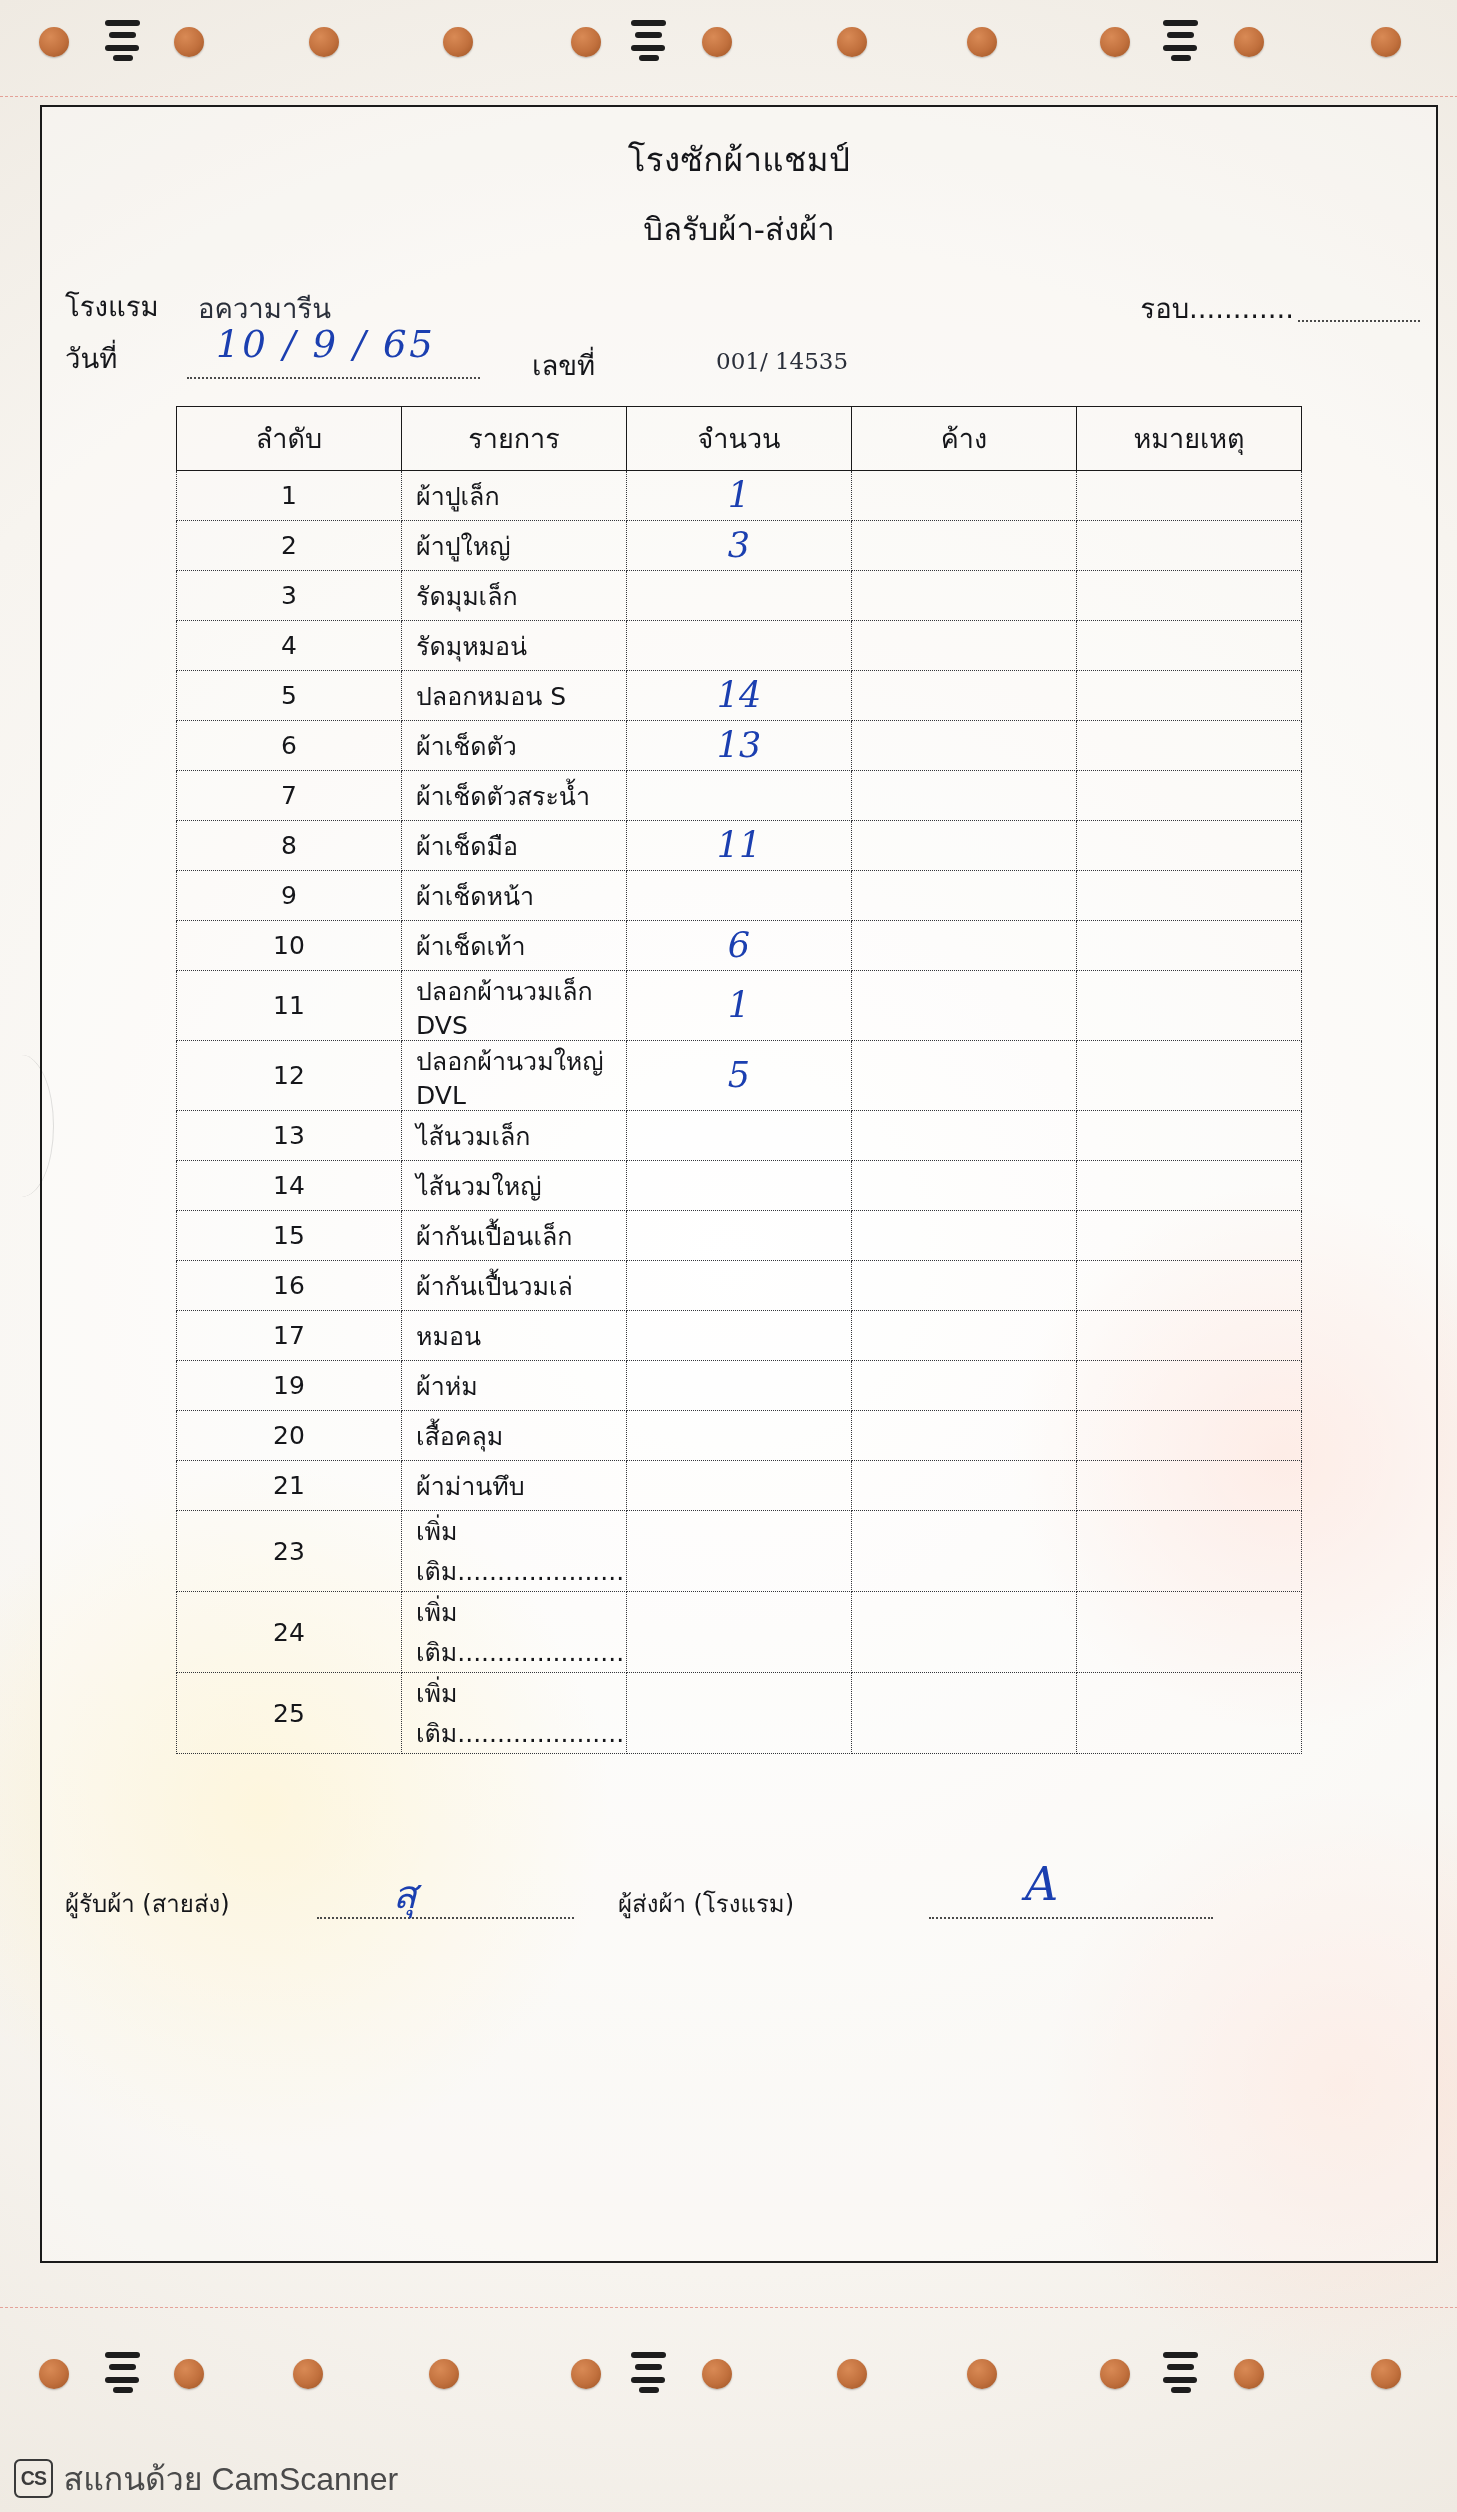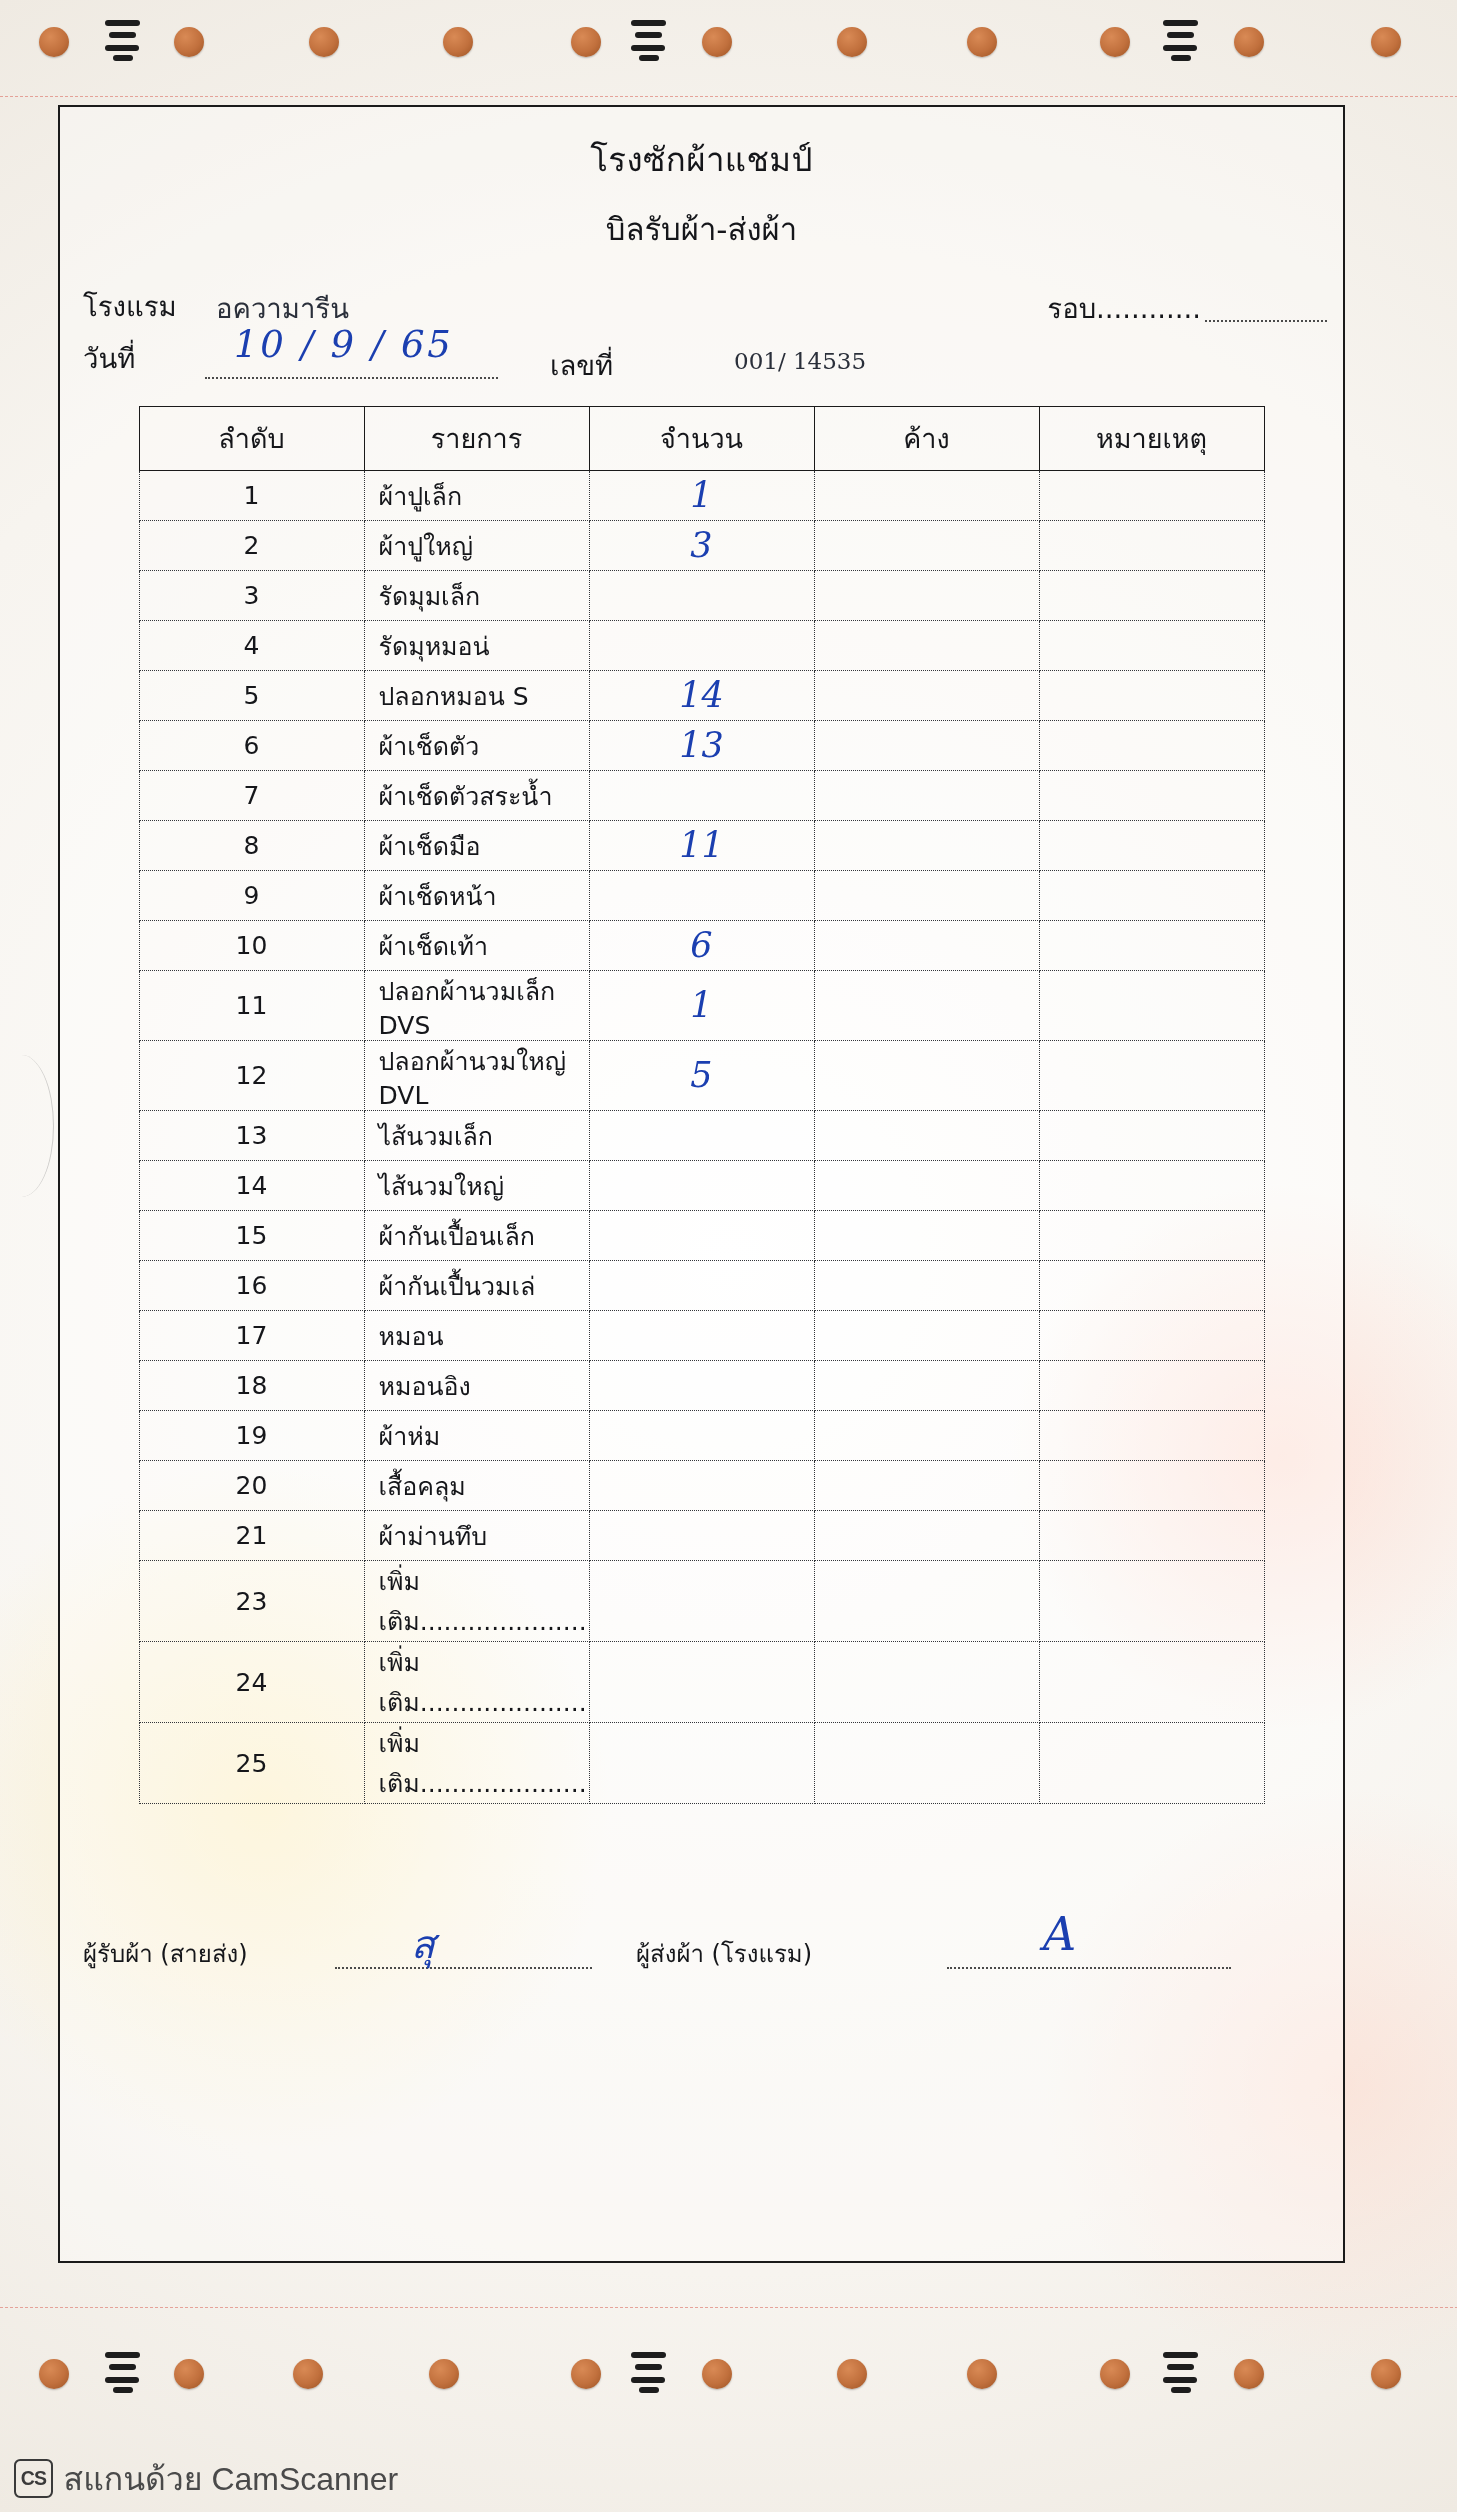--- a/index.html
+++ b/index.html
@@ -68,23 +68,23 @@
     height: 0;
     border-top: 1.8px dashed #e0897f;
     opacity: .75;
   }
   .tear-line.t1 { top: 96px; }
   .tear-line.t2 { top: 2307px; }
 
   
   .form {
     position: absolute;
-    left: 58px;
+    left: 40px;
     top: 105px;
-    width: 1287px;
+    width: 1398px;
     height: 2158px;
     border: 2.7px solid #1a1a1a;
     box-sizing: border-box;
     background: rgba(255,255,255,0.35);
   }
 
   .title-block {
     text-align: center;
     margin-top: 28px;
     font-family: "DejaVu Sans", sans-serif;
@@ -415,27 +415,20 @@
           <td class="c-note"></td>
         </tr>
         <tr>
           <td class="c-no">17</td>
           <td class="c-item">หมอน</td>
           <td class="c-qty"><span class="qty"></span></td>
           <td class="c-due"></td>
           <td class="c-note"></td>
         </tr>
         <tr>
-          <td class="c-no">18</td>
-          <td class="c-item">หมอนอิง</td>
-          <td class="c-qty"><span class="qty"></span></td>
-          <td class="c-due"></td>
-          <td class="c-note"></td>
-        </tr>
-        <tr>
           <td class="c-no">19</td>
           <td class="c-item">ผ้าห่ม</td>
           <td class="c-qty"><span class="qty"></span></td>
           <td class="c-due"></td>
           <td class="c-note"></td>
         </tr>
         <tr>
           <td class="c-no">20</td>
           <td class="c-item">เสื้อคลุม</td>
           <td class="c-qty"><span class="qty"></span></td>

